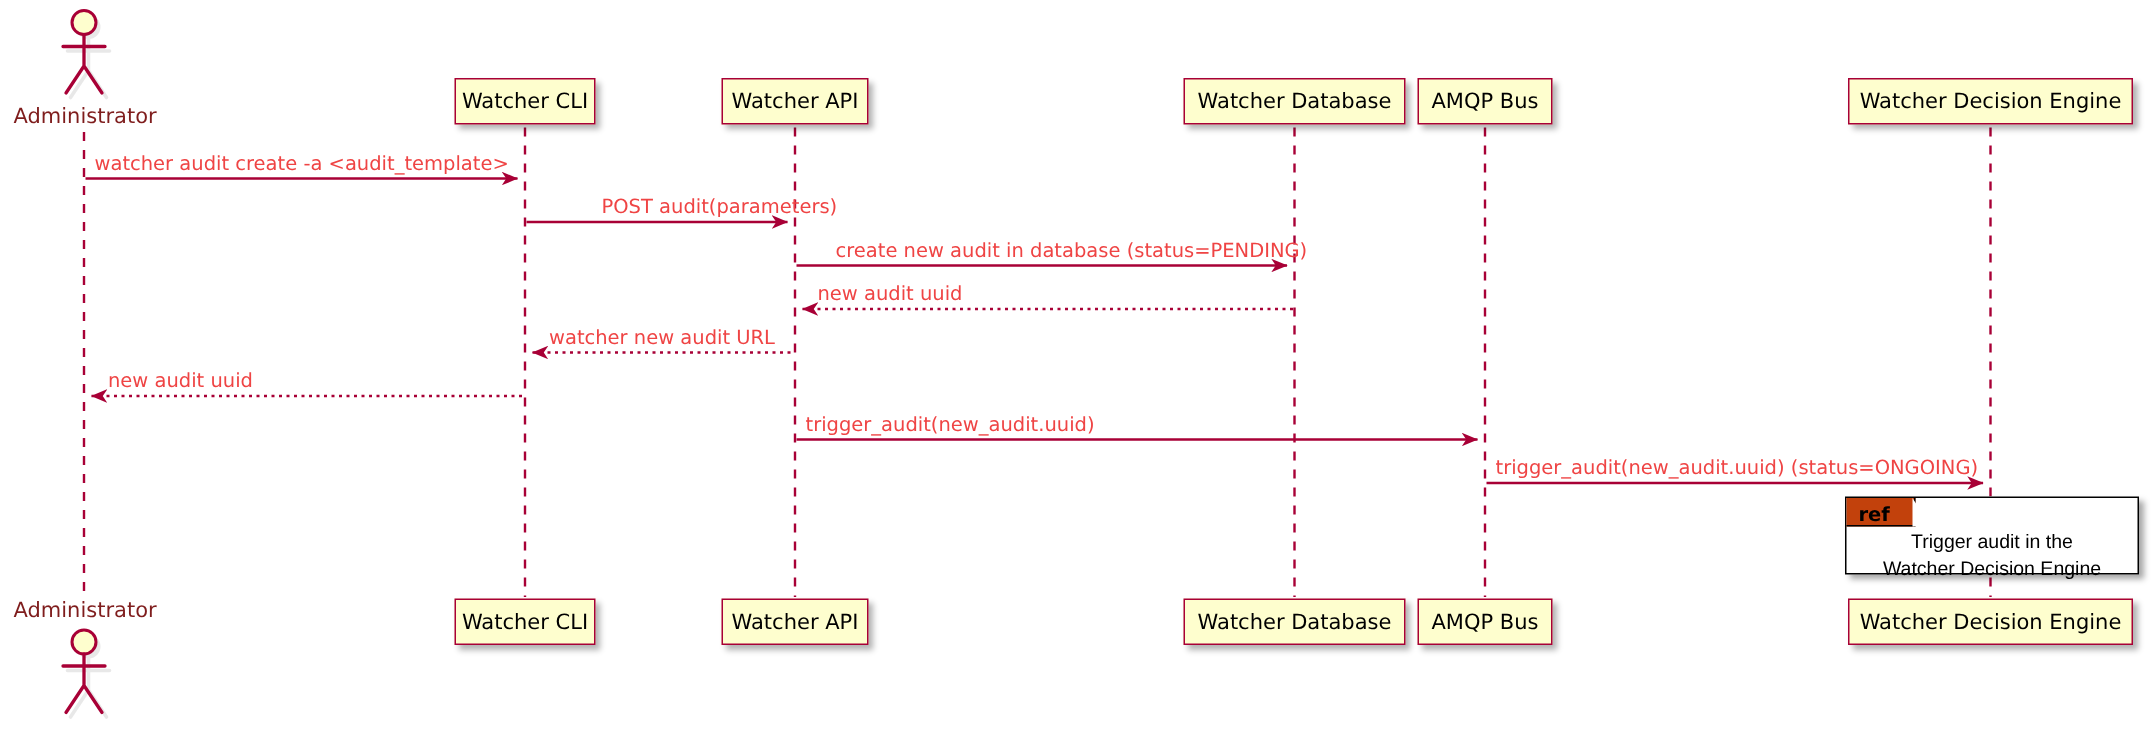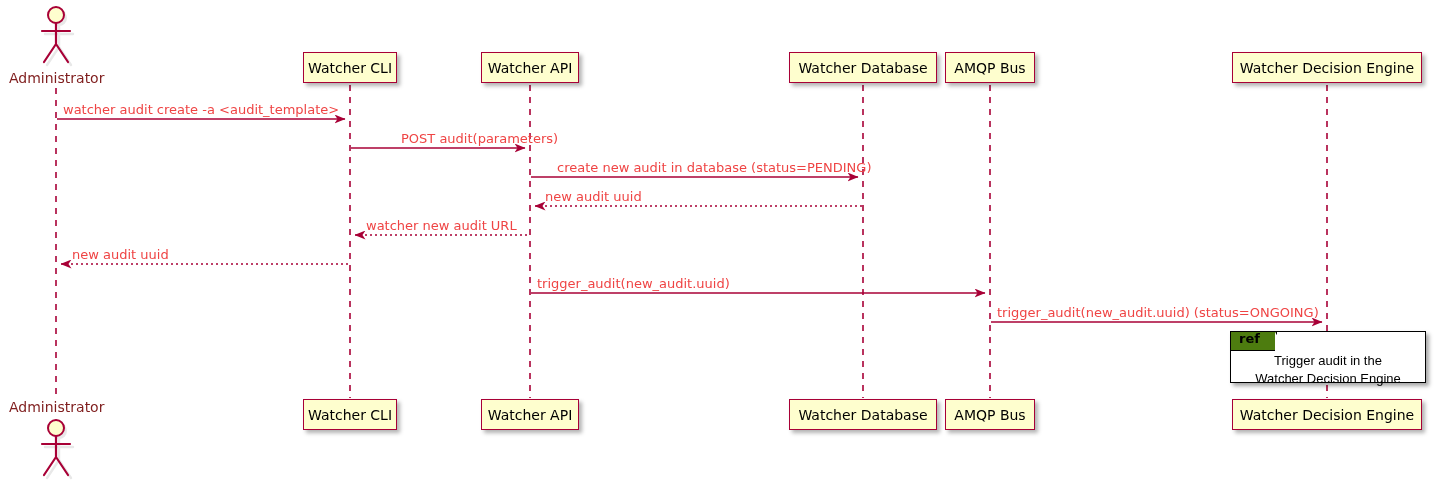--- a/index.html
+++ b/index.html
@@ -65,29 +65,29 @@
     box-shadow: 3px 3px 4px rgba(0,0,0,0.35);
     z-index: 7;
   }
   .ref-tab {
     position: absolute;
     left: 0;
     top: 0;
     box-sizing: border-box;
     height: 19px;
     padding: 0 16px 0 8px;
-    background: #4d7c0f;
+    background: #c2410c;
     border-right: 1.5px solid #000000;
     border-bottom: 1.5px solid #000000;
     font-size: 13px;
     font-weight: bold;
     font-family: "DejaVu Sans", sans-serif;
     color: #000000;
     display: flex;
-    align-items: flex-start;
+    align-items: flex-end;
     line-height: 1;
   }
   .ref-tab-corner {
     position: absolute;
     top: 0;
     width: 0;
     height: 0;
   }
   .ref-body {
     position: absolute;

